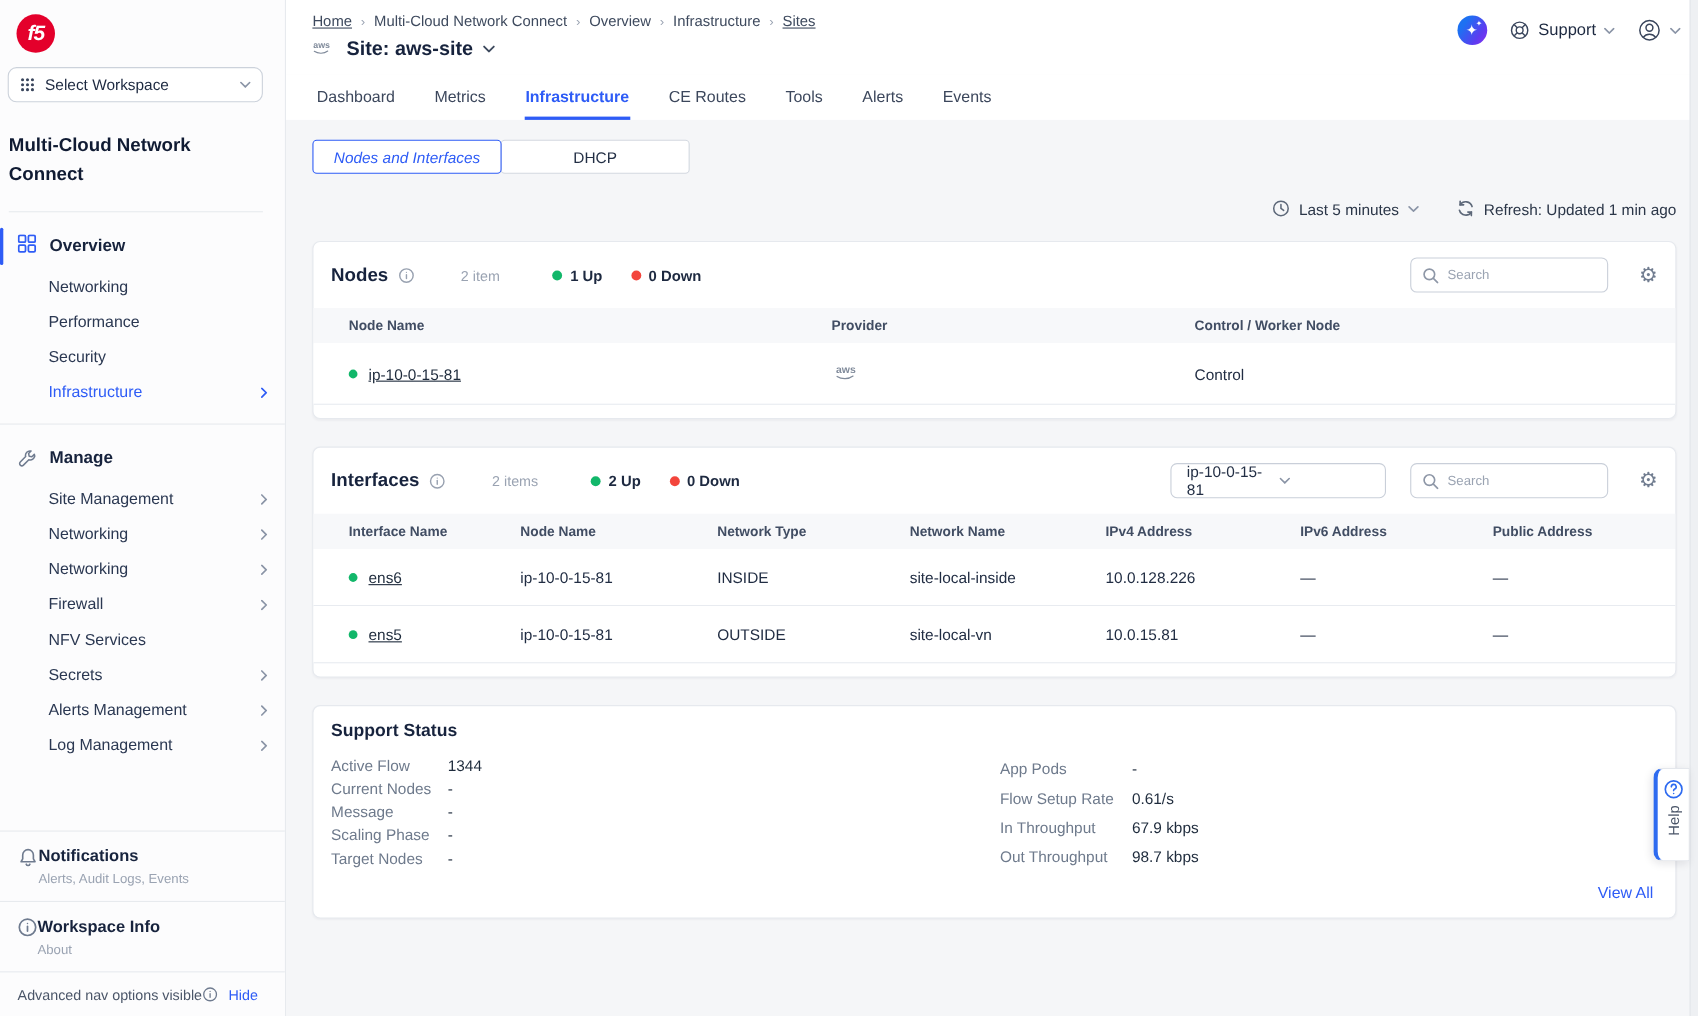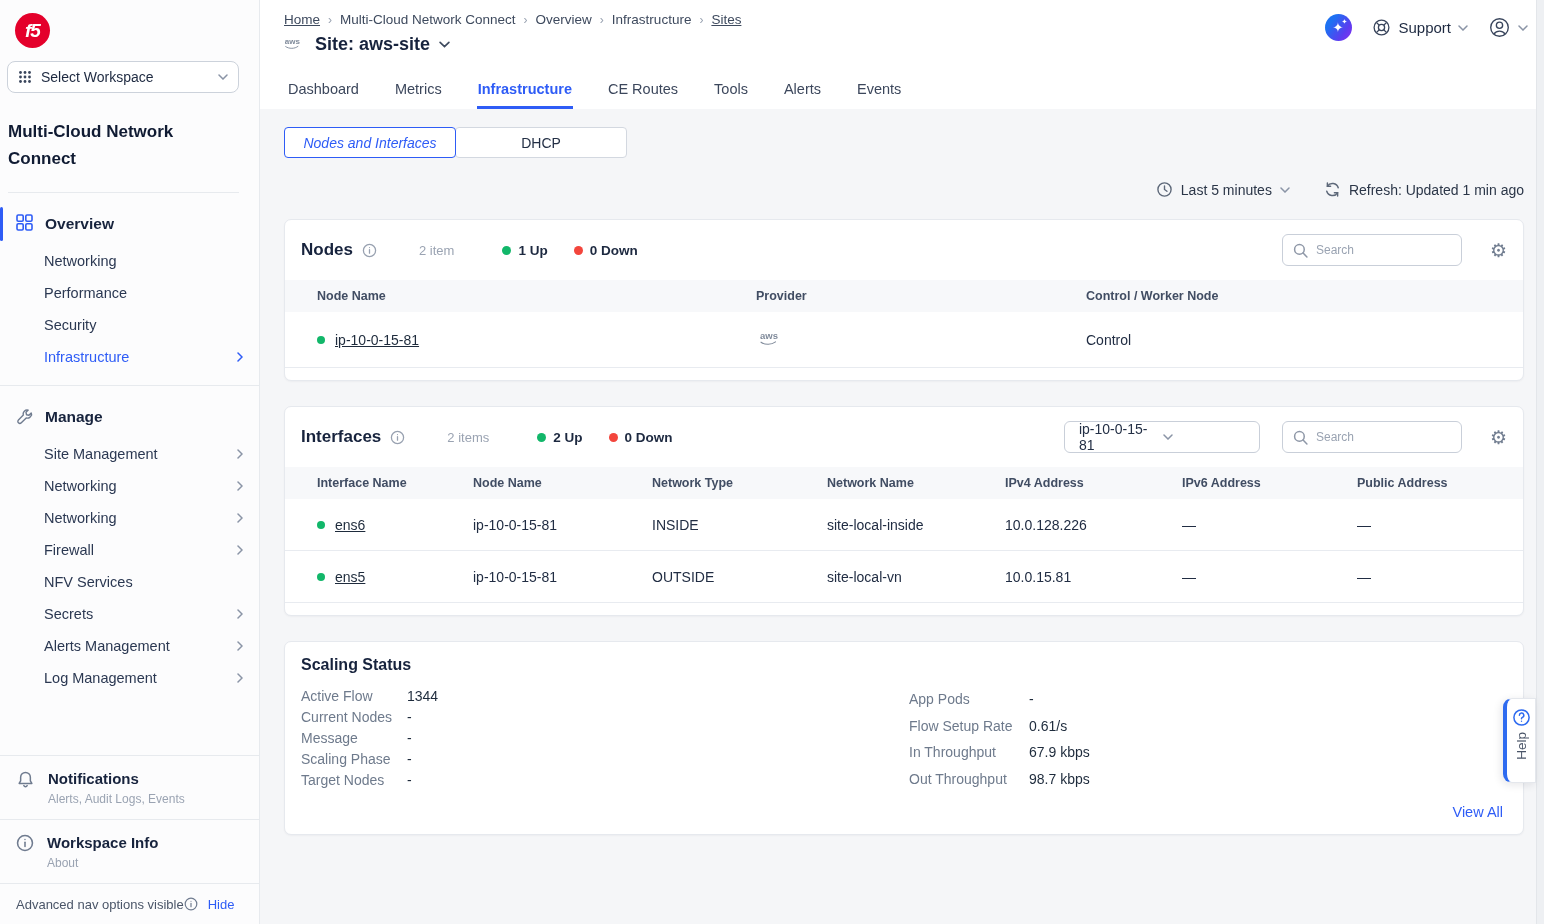--- a/index.html
+++ b/index.html
@@ -39,21 +39,21 @@
   }
   .nav-item {
     height:32px; display:flex; align-items:center; padding:0 16px 0 44px;
     font-size:14.5px; color:#2b3852; cursor:pointer;
   }
   .nav-item .grow { flex:1; }
   .nav-item.active { color:#2e5cf6; }
   .chev-r { color:#8a94a6; display:flex; }
   .nav-item.active .chev-r { color:#2e5cf6; }
   .side-section {
-    padding:13px 16px; border-top:1px solid #e7eaee; display:flex; gap:13px; cursor:pointer;
+    padding:13px 16px; border-top:1px solid #e7eaee; display:flex; cursor:pointer;
   }
   .side-section .t { font-size:15px; font-weight:700; color:#17233d; line-height:20px; }
   .side-section .s { font-size:12px; color:#9aa3b2; margin-top:3px; }
   .side-section .ic { margin-top:1px; }
   .push { margin-top:auto; }
   .sidebar-footer {
     border-top:1px solid #e7eaee; height:41px; display:flex; align-items:center;
     padding:0 16px; gap:0; font-size:13px; color:#4a5568; background:#fcfcfd;
   }
   .hide-link { color:#2e5cf6; cursor:pointer; margin-left:10px; }
@@ -575,21 +575,21 @@
         <span>site-local-vn</span>
         <span>10.0.15.81</span>
         <span>—</span>
         <span>—</span>
       </div>
       <div class="card-pad-b"></div>
     </div>
 
     <div class="card">
       <div class="card-head" style="padding-bottom:8px;">
-        <span class="card-title" style="font-size:16px;">Scaling Status</span>
+        <span class="card-title" style="font-size:16px;">Support Status</span>
       </div>
       <div class="scaling-body">
         <div class="scol-left">
           <div class="spair">
               <span class="slabel">Active Flow</span>
               <span class="sval">1344</span>
             </div>
           <div class="spair">
               <span class="slabel">Current Nodes</span>
               <span class="sval">-</span>

